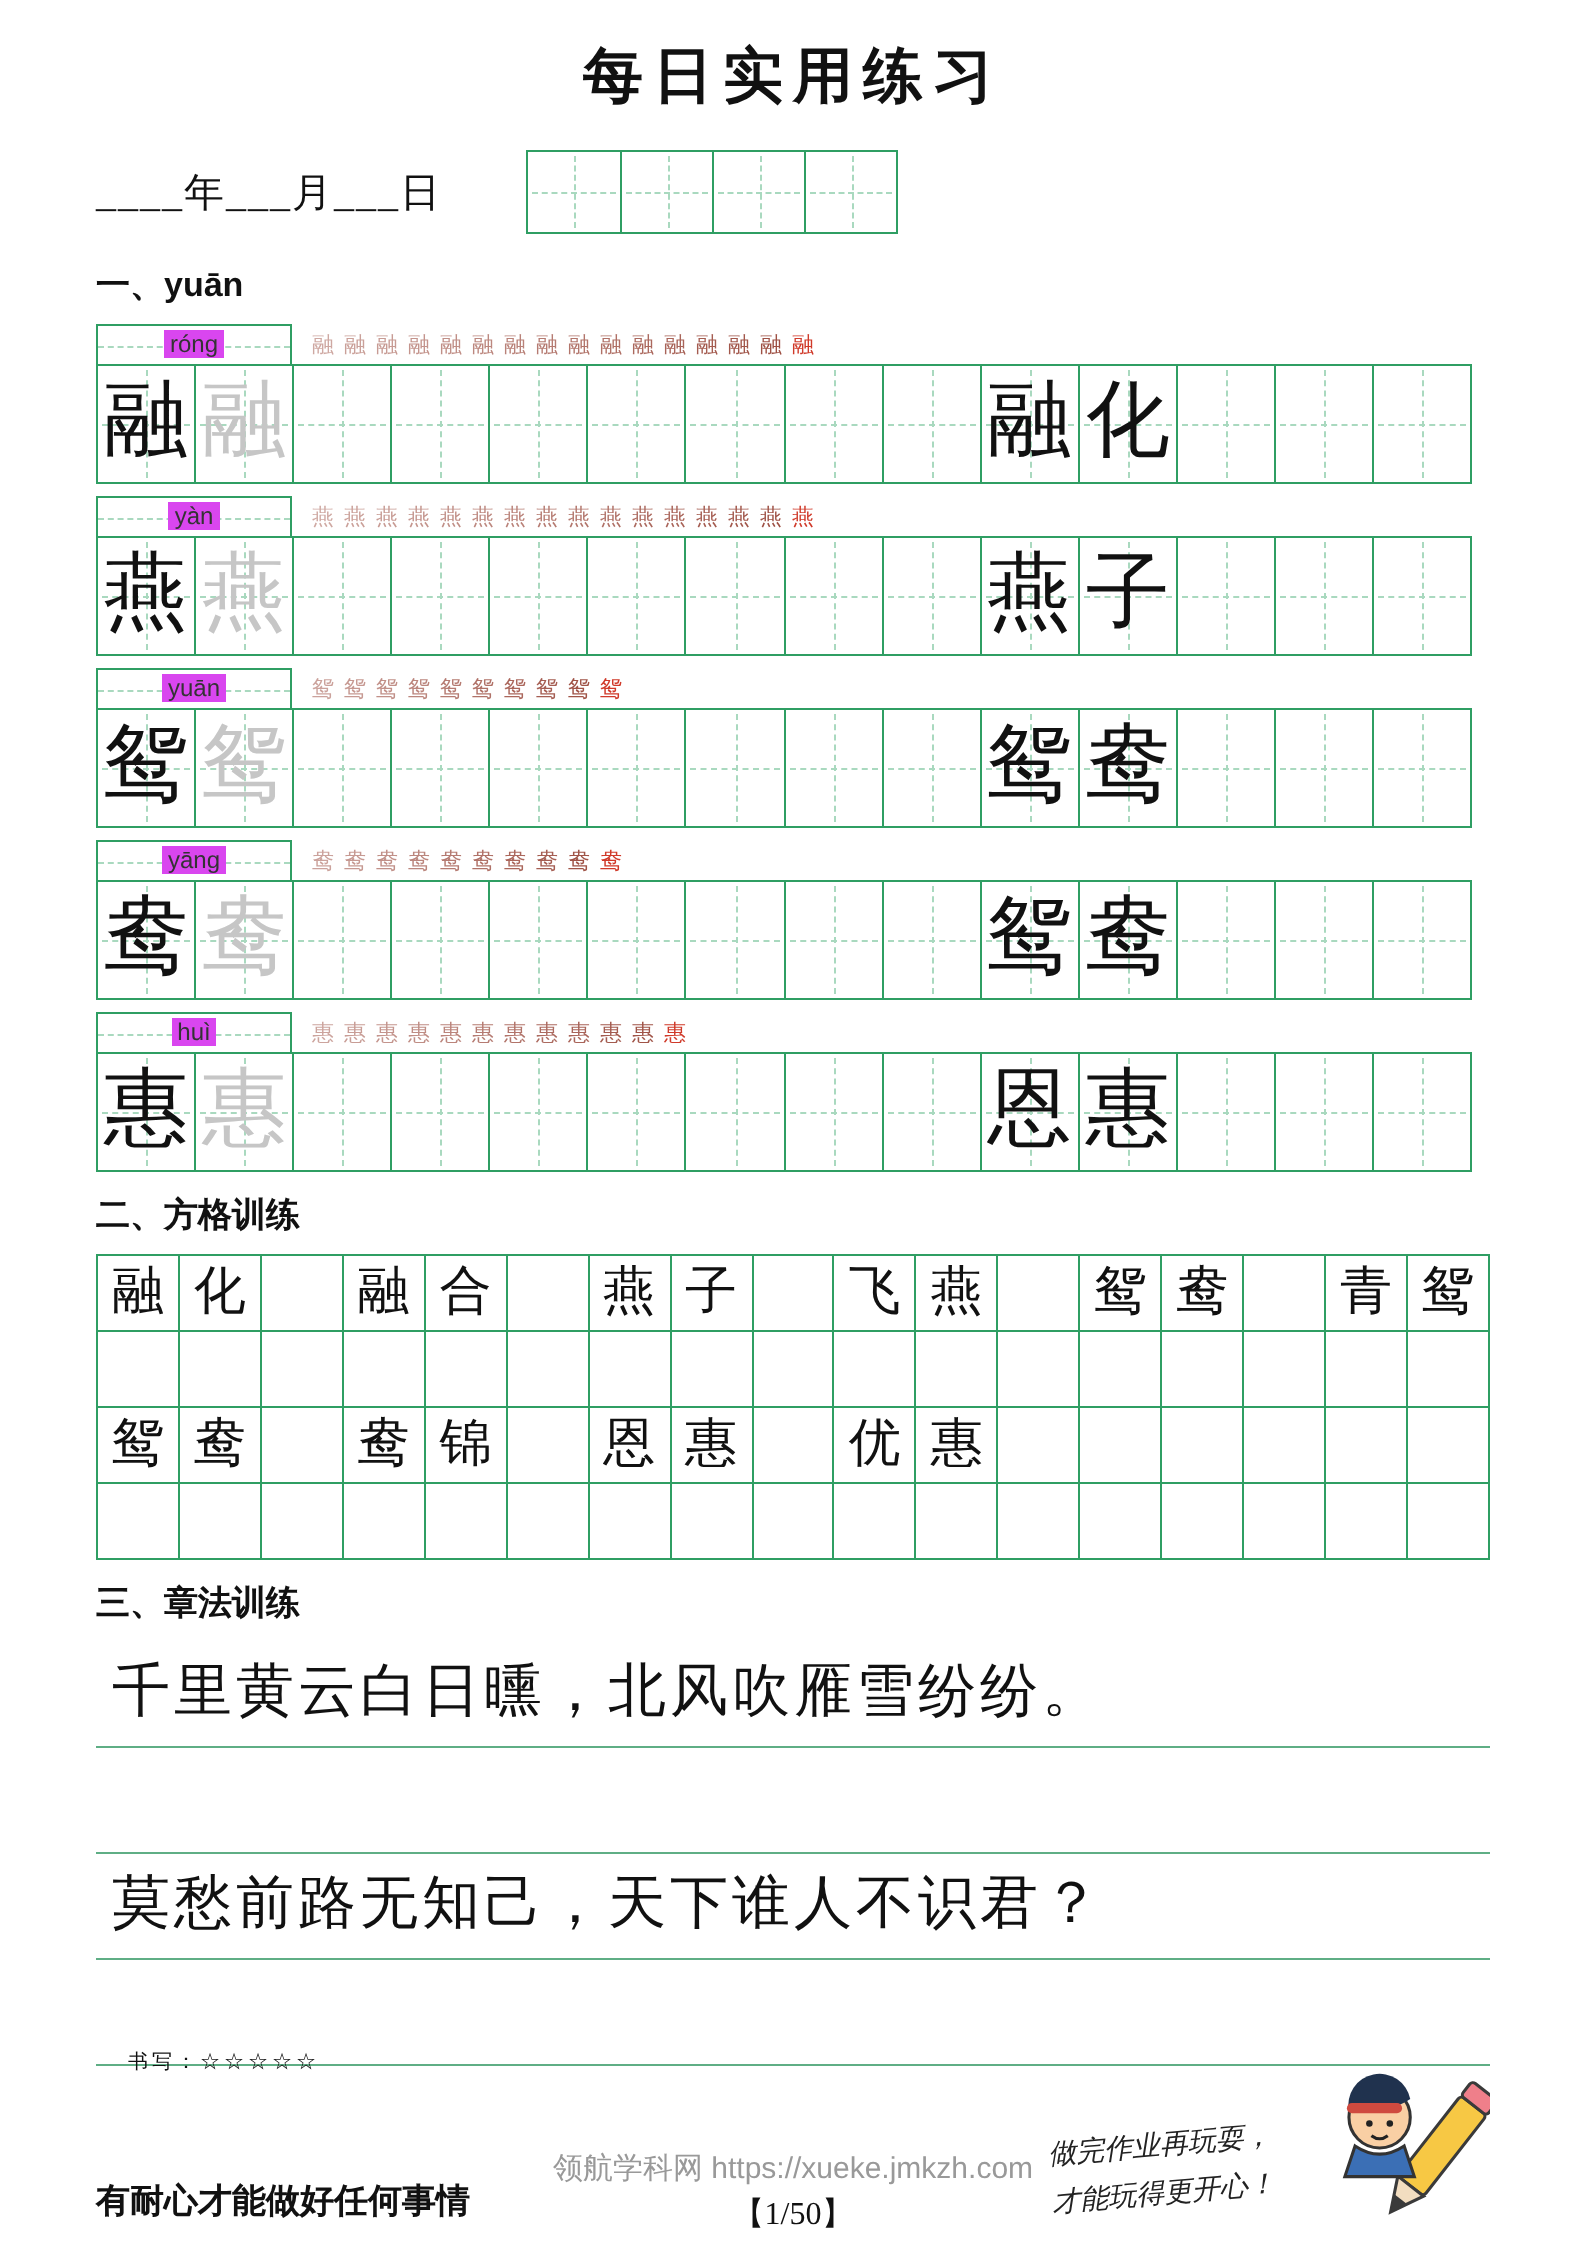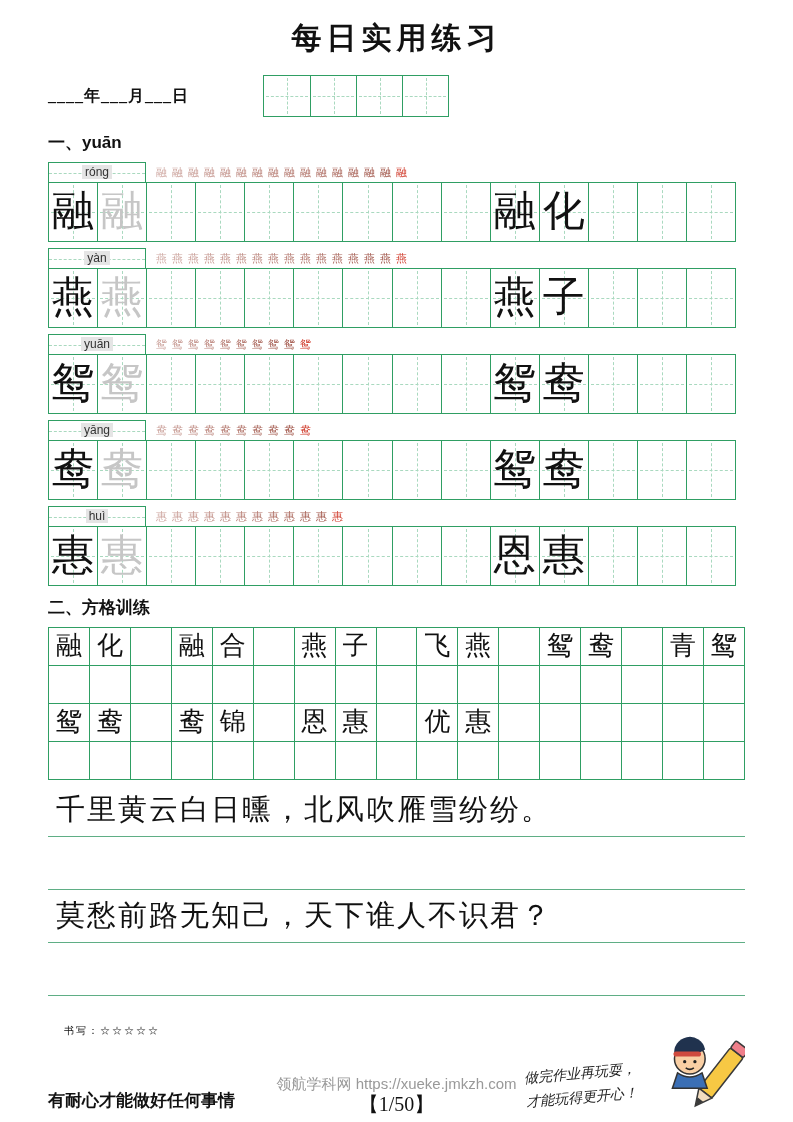--- a/index.html
+++ b/index.html
@@ -14,41 +14,41 @@
   html, body { background: #ffffff; }
   body {
     width: 793px; height: 1122px;
     font-family: "Liberation Serif", "DejaVu Serif", serif;
     color: #111; overflow: hidden; margin: 0 auto;
   }
   .page { width: 793px; height: 1122px; padding: 14px 48px 0; position: relative; }
 
   .title { text-align: center; font-size: 30px; font-weight: bold; letter-spacing: 5px; margin: 4px 0 14px; }
 
-  .header-row { display: flex; align-items: center; font-size: 16px; margin-bottom: 12px; height: 46px; font-weight: bold; }
+  .header-row { display: flex; align-items: center; font-size: 20px; margin-bottom: 12px; height: 46px; }
   .date-line { width: 215px; letter-spacing: 1px; }
   .grade-line { flex: 1; text-align: center; }
   .name-grid { display: flex; border: 1px solid var(--grid-green); background: #fff; }
   .ncell { width: 46px; height: 40px; }
   .name-grid .tcell + .tcell { border-left: 1px solid var(--grid-green); }
 
   .tcell { position: relative; }
   .tcell::before { content: ""; position: absolute; left: 2px; right: 2px; top: 50%; border-top: 1px dashed var(--grid-light-green); }
   .tcell::after  { content: ""; position: absolute; top: 2px; bottom: 2px; left: 50%; border-left: 1px dashed var(--grid-light-green); }
 
   .sec-heading { font-size: 17px; font-weight: 600; margin: 10px 0 8px;
                  font-family: "Liberation Sans", "DejaVu Sans", sans-serif; }
 
   .pblock { margin-bottom: 6px; }
   .strip { display: flex; height: 20px; }
   .pinyin-box { width: 98px; border: 1px solid var(--grid-green); border-bottom: none;
                 font-size: 12px; line-height: 18px; text-align: center; color: #333;
                 position: relative; font-family: "Liberation Sans", "DejaVu Sans", sans-serif; }
   .pinyin-box i { position: absolute; left: 0; right: 0; top: 50%; border-top: 1px dashed var(--grid-light-green); }
-  .pinyin-box b { position: relative; z-index: 1; font-weight: normal; background: #e5e5e5; padding: 0 3px; }
+  .pinyin-box b { position: relative; z-index: 1; font-weight: normal; background: #d946ef; padding: 0 3px; }
   .strokes { flex: 1; display: flex; align-items: center; padding-left: 10px; gap: 5px;
              font-size: 11px; color: var(--stroke-hint); overflow: hidden; }
   .strokes span:last-child { color: var(--stroke-hint-last); }
 
   .crow { display: flex; border: 1.5px solid var(--grid-green); width: 688px; }
   .ccell { flex: 1; height: 58px; font-size: 42px; line-height: 56px; text-align: center; }
   .ccell + .ccell { border-left: 1px solid var(--grid-green); }
   .ccell .glyph { position: relative; z-index: 1; }
   .glyph.trace { color: var(--trace-gray); }
 
@@ -62,21 +62,21 @@
   .wline { height: 53px; border-bottom: 1.2px solid #5fae85; font-size: 29px; line-height: 50px;
            letter-spacing: 2px; padding-left: 8px; white-space: nowrap; }
 
   .footer { position: absolute; left: 48px; right: 48px; bottom: 0; height: 100px; }
   .rating { position: absolute; left: 16px; top: 2px; font-size: 10px; letter-spacing: 2px; }
   .motto { position: absolute; left: 0; bottom: 10px; font-size: 17px; font-weight: bold;
            font-family: "Liberation Sans", "DejaVu Sans", sans-serif; }
   .watermark { position: absolute; left: 50%; transform: translateX(-50%); bottom: 28px;
                color: var(--watermark-gray); font-size: 15px; white-space: nowrap;
                font-family: "Liberation Sans", "DejaVu Sans", sans-serif; }
-  .pageno { position: absolute; left: 50%; transform: translateX(-50%); bottom: 4px; font-size: 20px; }
+  .pageno { position: absolute; left: 50%; transform: translateX(-50%); bottom: 4px; font-size: 16px; }
   .mascot-caption { position: absolute; right: 108px; bottom: 12px; font-size: 14px; font-style: italic;
                     transform: rotate(-5deg); line-height: 1.7; text-align: left; color: #222; }
   .mascot { position: absolute; right: 0; bottom: 2px; width: 92px; height: 92px; }
 </style>
 </head>
 <body>
 
 <div class="page">
 
   <div class="title">每日实用练习</div>
@@ -347,20 +347,21 @@
         <div class="scell"></div>
         <div class="scell"></div>
         <div class="scell"></div>
         <div class="scell"></div>
         <div class="scell"></div>
         <div class="scell"></div>
         <div class="scell"></div>
       </div>
     </div>
 
+  <div class="sec-heading">三、章法训练</div>
   <div id="composition">
       <div class="wline">千里黄云白日曛，北风吹雁雪纷纷。</div>
       <div class="wline"></div>
       <div class="wline">莫愁前路无知己，天下谁人不识君？</div>
       <div class="wline"></div>
     </div>
 
   <div class="footer">
     <div class="rating">书写：☆☆☆☆☆</div>
     <div class="motto">有耐心才能做好任何事情</div>

